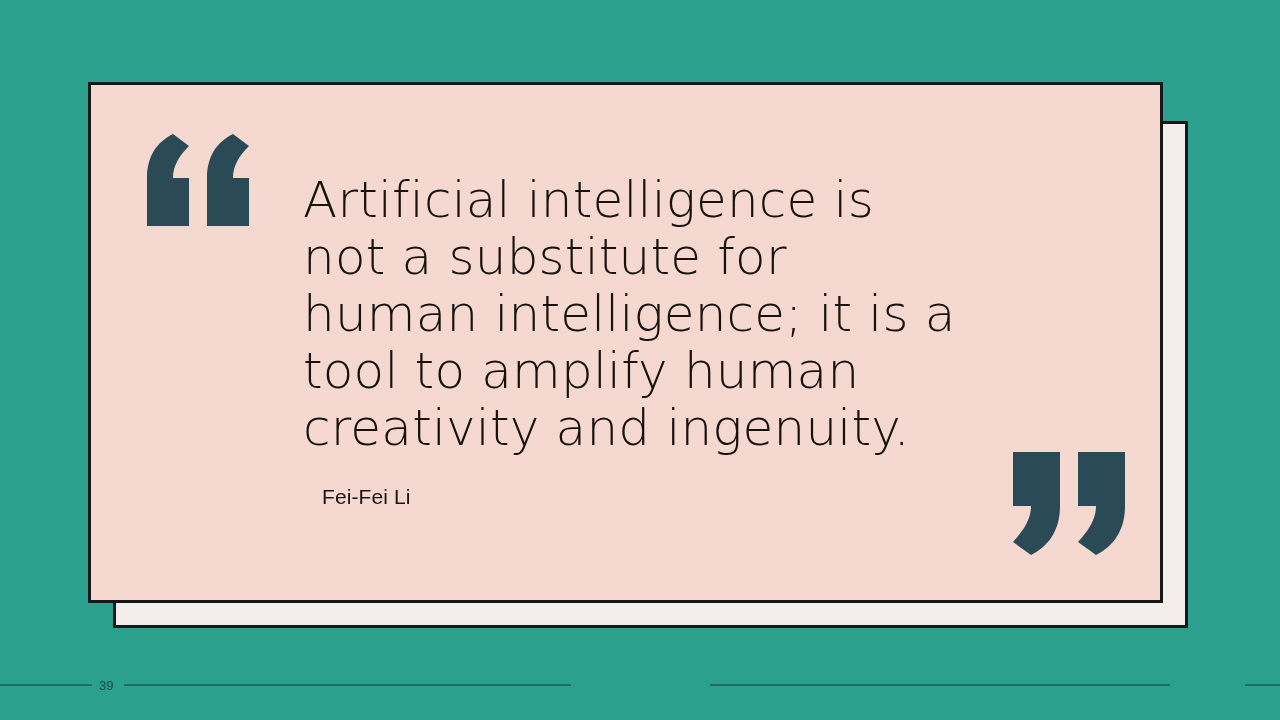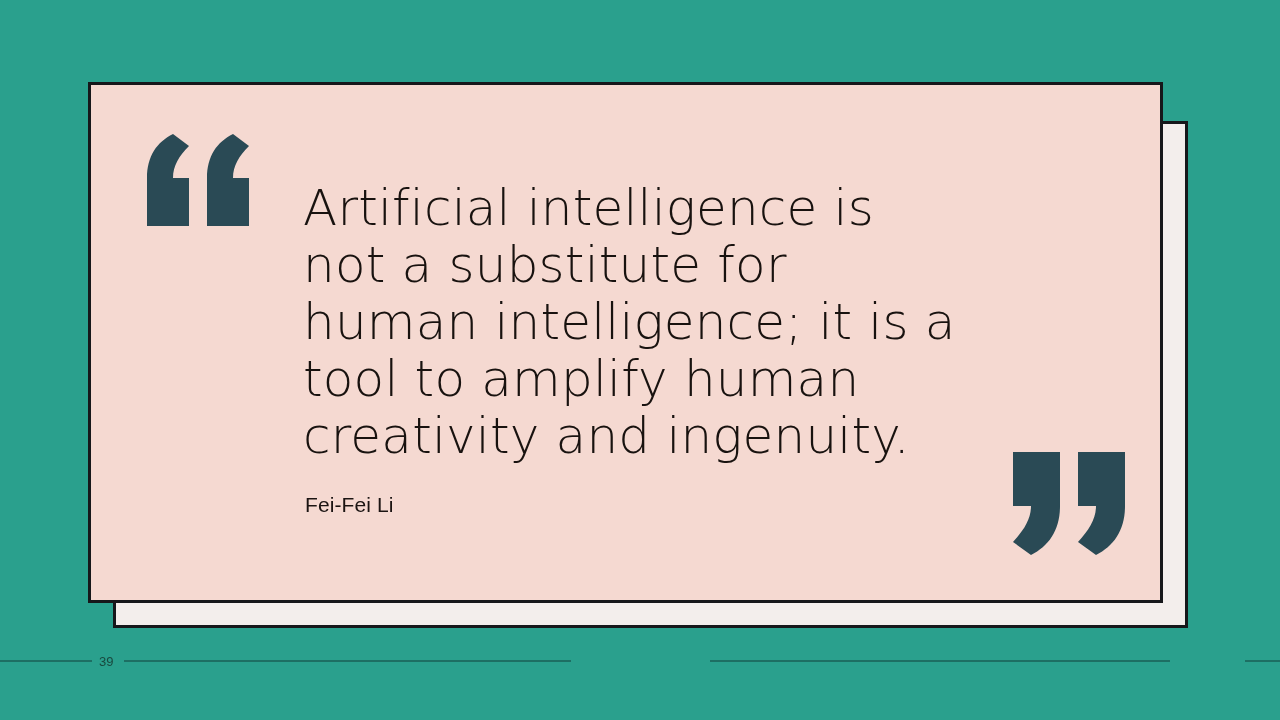--- a/index.html
+++ b/index.html
@@ -62,58 +62,58 @@
     top: 452px;
     width: 122px;
     height: 103px;
   }
   .quote-mark svg { display: block; width: 100%; height: 100%; }
 
   
   .quote-body {
     position: absolute;
     left: 303px;
-    top: 180px;
+    top: 172px;
     width: 700px;
   }
 
   .quote-text {
     margin: 0;
     font-family: "DejaVu Sans", sans-serif;
     font-weight: 300;
     font-size: 50px;
     line-height: 57px;
     letter-spacing: 0.2px;
     color: #18120f;
     white-space: pre-line;
   }
 
   .attribution {
     margin-top: 26px;
     font-family: "Liberation Sans", sans-serif;
     color: #1b1412;
   }
   .attribution-name {
-    margin: 0 0 2px 2px;
+    margin: 0 0 2px 19px;
     font-size: 21px;
     line-height: 28px;
     letter-spacing: 0.1px;
   }
   .attribution-role {
     margin: 0 0 0 2px;
     font-size: 21px;
     line-height: 29px;
     letter-spacing: 0.1px;
   }
 
   
   .footer {
     position: absolute;
     left: 0;
-    top: 652px;
+    top: 676px;
     width: 1280px;
     height: 20px;
   }
   .rule {
     position: absolute;
     top: 8px;
     height: 2px;
     background: #1d6f63;
   }
   .rule-a { left: 0px;    width: 92px; }

